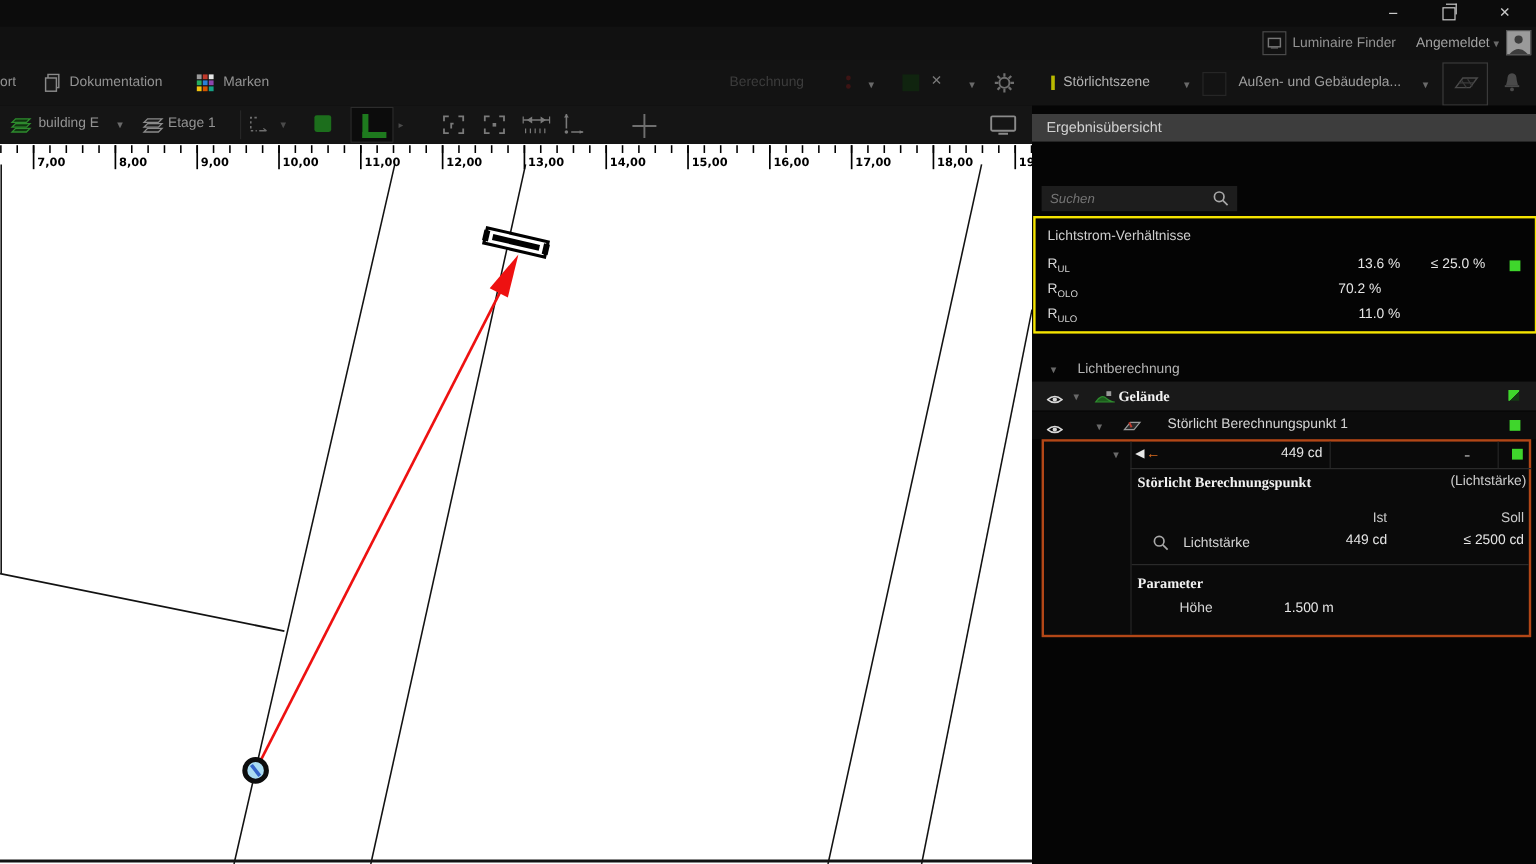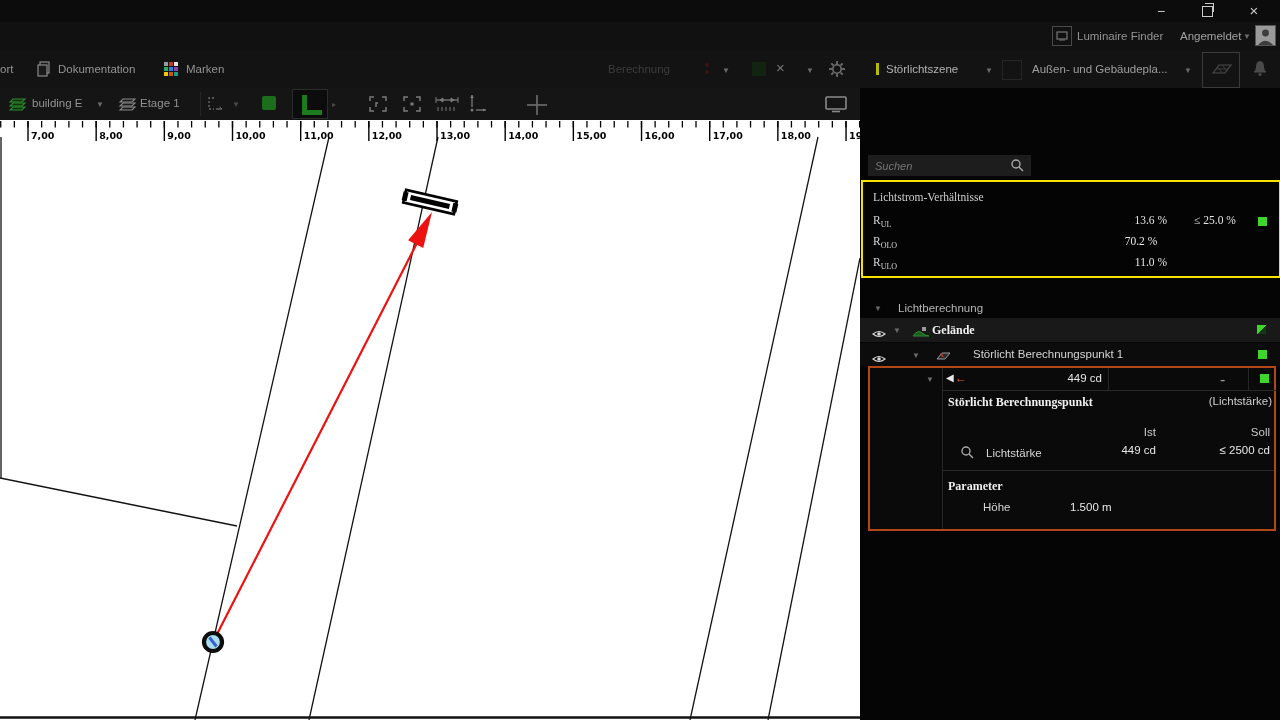--- a/index.html
+++ b/index.html
@@ -346,40 +346,41 @@
       <text x="644.53" y="138.5" fill="#000" font-size="9.5" font-weight="bold" font-family="&quot;DejaVu Sans&quot;, sans-serif">16,00</text>
       <line x1="709.7" y1="121" x2="709.7" y2="141" stroke="#000" stroke-width="1.4"></line>
       <text x="712.7" y="138.5" fill="#000" font-size="9.5" font-weight="bold" font-family="&quot;DejaVu Sans&quot;, sans-serif">17,00</text>
       <line x1="777.87" y1="121" x2="777.87" y2="141" stroke="#000" stroke-width="1.4"></line>
       <text x="780.87" y="138.5" fill="#000" font-size="9.5" font-weight="bold" font-family="&quot;DejaVu Sans&quot;, sans-serif">18,00</text>
       <line x1="846.04" y1="121" x2="846.04" y2="141" stroke="#000" stroke-width="1.4"></line>
       <text x="849.04" y="138.5" fill="#000" font-size="9.5" font-weight="bold" font-family="&quot;DejaVu Sans&quot;, sans-serif">19,00</text>
     </svg>
 
   <div class="abs" id="panel"></div>
+  <div class="abs pnl-h">Ergebnisübersicht</div>
 
   <input class="abs search" placeholder="Suchen" style="">
   <span class="abs" style="left:1010px;top:158px;">
     <svg width="15" height="15">
         <circle cx="6" cy="6" r="4" fill="none" stroke="#a8a8a8" stroke-width="1.4"></circle>
         <line x1="9" y1="9" x2="13" y2="13" stroke="#a8a8a8" stroke-width="1.4"></line>
       </svg>
   </span>
 
   <div class="abs ysec">
-    <div style="position:relative;height:94px;font-family:Liberation Serif, serif;">
+    <div style="position:relative;height:94px;">
       <span class="abs t" style="left:10px;top:9px;color:#cfcfcf;">Lichtstrom-Verhältnisse</span>
 
       <span class="abs t" style="left:10px;top:32px;color:#d6d6d6;"><span>R</span><sub>UL</sub></span>
       <span class="abs val" style="left:244px;top:32px;width:60px;text-align:right;">13.6 %</span>
       <span class="abs val" style="left:318px;top:32px;width:68px;text-align:center;">≤  25.0 %</span>
       <span class="abs gsq" style="left:395px;top:35px;"></span>
 
       <span class="abs t" style="left:10px;top:53px;color:#d6d6d6;"><span>R</span><sub>OLO</sub></span>
-      <span class="abs val" style="left:248px;top:53px;width:60px;text-align:center;">70.2 %</span>
+      <span class="abs val" style="left:228px;top:53px;width:60px;text-align:right;">70.2 %</span>
 
       <span class="abs t" style="left:10px;top:74px;color:#d6d6d6;"><span>R</span><sub>ULO</sub></span>
       <span class="abs val" style="left:244px;top:74px;width:60px;text-align:right;">11.0 %</span>
     </div>
   </div>
 
   <span class="abs caret" style="left:874px;top:304px;">▼</span>
   <span class="abs t" style="left:898px;top:302px;color:#b5b5b5;">Lichtberechnung</span>
 
   <div class="abs rowA">

